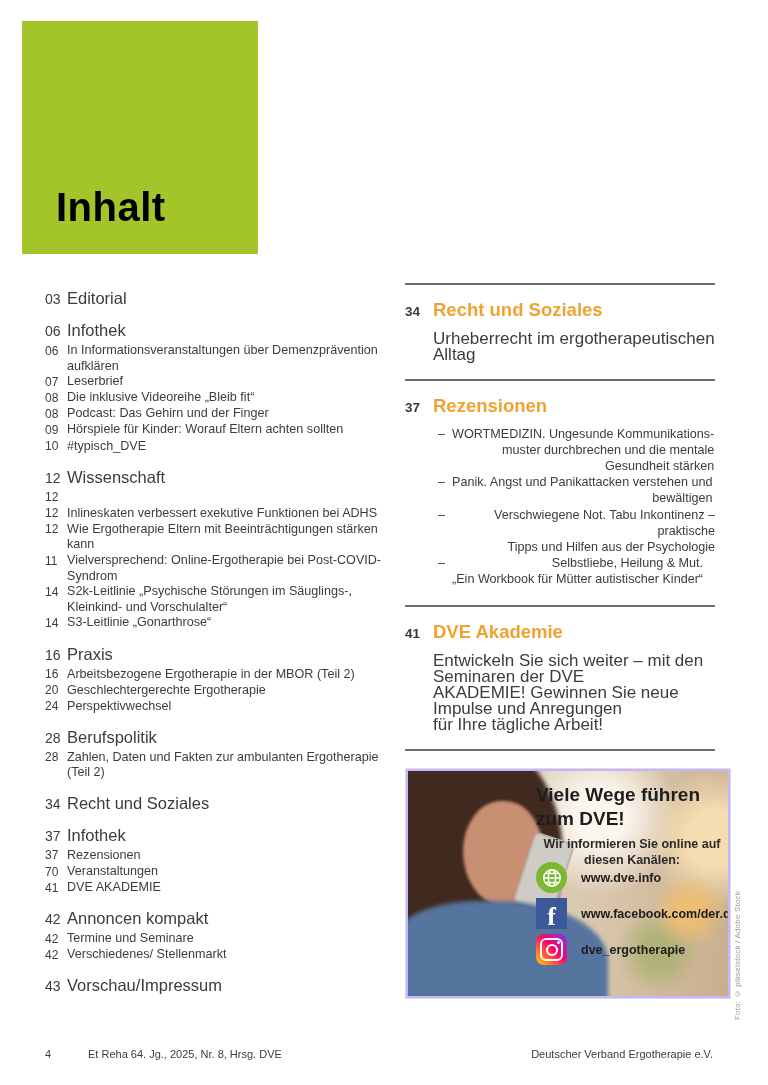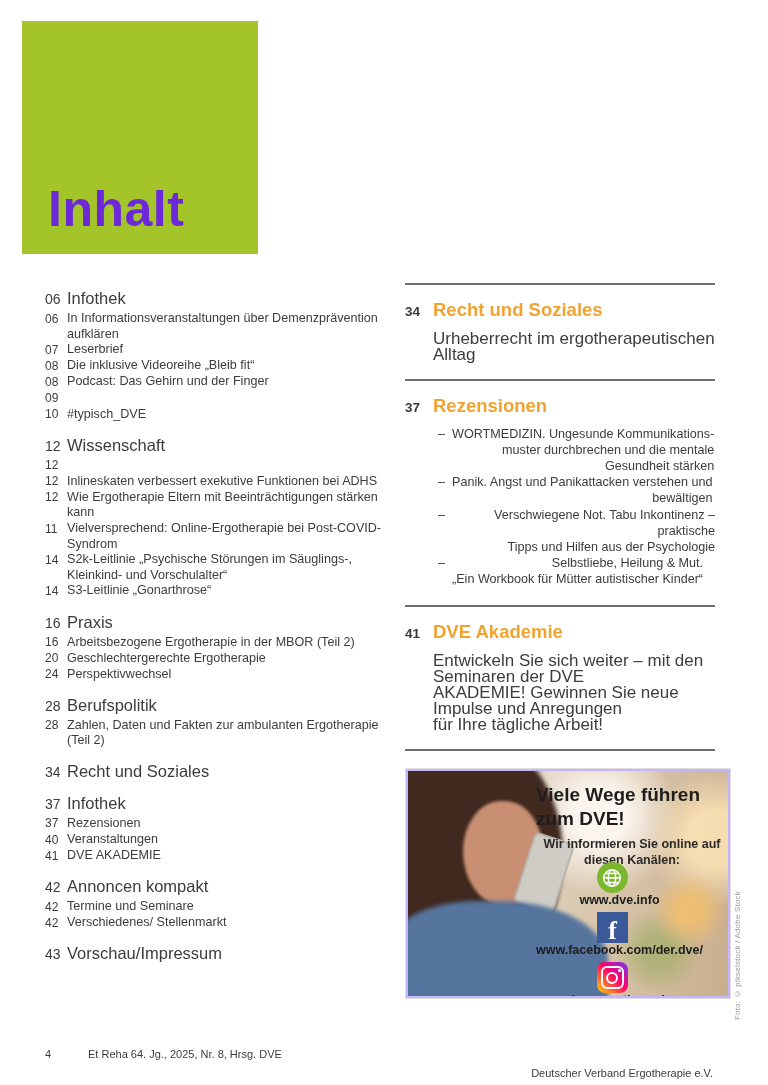--- a/index.html
+++ b/index.html
@@ -8,22 +8,22 @@
     background:#ffffff; overflow:hidden;
     font-family:"Liberation Sans","DejaVu Sans",sans-serif;
     color:#3c3c3c;
   }
   
   .inhalt-box{
     position:absolute; left:22px; top:21px; width:236px; height:233px;
     background:#a3c52a;
   }
   .inhalt-box h1{
-    position:absolute; left:26px; bottom:16px; margin:0;
-    font-size:50px; font-weight:700; color:#6d28d9; letter-spacing:0.5px;
+    position:absolute; left:26px; bottom:16px; margin:8px;
+    font-size:40px; font-weight:700; color:#000000; letter-spacing:0.5px;
   }
   
   .toc-col{position:absolute; left:45px; top:289px; width:348px;}
   .toc-group{margin-bottom:13px;}
   .toc-header{display:flex; align-items:baseline; margin-bottom:3px; cursor:pointer;}
   .toc-header .g-num{width:22px; flex:0 0 22px; font-size:14px; color:#3c3c3c;}
   .toc-header .g-title{font-size:16.5px; color:#3c3c3c; padding-left:0px;}
   .toc-item{display:flex; align-items:flex-start; line-height:15.6px; cursor:pointer;}
   .toc-item .i-num{width:22px; flex:0 0 22px; font-size:12px; color:#3c3c3c; padding-top:0.5px;}
   .toc-item .i-label{font-size:12.6px; color:#3c3c3c; white-space:pre-line;}
@@ -67,53 +67,60 @@
   }
   .ad-photo .phone{
     position:absolute; left:115px; top:65px; width:38px; height:70px;
     background:#cfccc6; border:2px solid #b9b5ae; border-radius:6px;
     transform:rotate(18deg); filter:blur(0.5px);
   }
   .ad-overlay{position:absolute; left:128px; top:12px; width:192px;}
   .ad-headline{font-size:19px; font-weight:700; color:#1d1d1d; line-height:24px; white-space:pre-line;}
   .ad-subline{margin-top:6px; font-size:12.5px; font-weight:700; color:#2a2a2a; line-height:15.5px; white-space:pre-line;text-align:center;}
   .ad-channels{position:absolute; left:128px; top:91px;}
-  .ad-channel{display:flex; align-items:center; margin-bottom:5px; cursor:pointer;flex-direction:column;}
+  .ad-channel{display:flex; align-items:center; margin-bottom:5px; cursor:pointer;}
   .ad-channel .ch-icon{flex:0 0 31px; width:31px; height:31px; margin-right:14px;}
   .ad-channel .ch-label{font-size:12.5px; font-weight:700; color:#1d1d1d;}
   .icon-globe{width:31px;height:31px;border-radius:50%;background:#7cb82f;display:flex;align-items:center;justify-content:center;}
   .icon-fb{width:31px;height:31px;background:#3b5998;display:flex;align-items:flex-end;justify-content:center;}
   .icon-fb span{color:#fff;font-weight:700;font-size:26px;line-height:24px;font-family:"Liberation Serif",serif;}
   .icon-ig{width:31px;height:31px;border-radius:8px;background:linear-gradient(45deg,#ffd600 0%,#ff0069 55%,#7638fa 100%);display:flex;align-items:center;justify-content:center;}
   .icon-ig .ig-frame{width:19px;height:19px;border:2px solid #fff;border-radius:6px;position:relative;display:flex;align-items:center;justify-content:center;}
   .icon-ig .ig-lens{width:8px;height:8px;border:2px solid #fff;border-radius:50%;}
   .icon-ig .ig-dot{position:absolute;top:1px;right:1px;width:3px;height:3px;background:#fff;border-radius:50%;}
   .photo-credit{
     position:absolute; left:733px; top:852px; height:168px;
     writing-mode:vertical-rl; transform:rotate(180deg);
     font-size:8px; color:#9c9c9c; letter-spacing:0.2px;
     display:flex; align-items:center;
   }
   
   .footer{position:absolute; left:45px; right:55px; top:1048px; display:flex; font-size:11px; color:#3c3c3c;}
   .footer .f-page{width:43px;}
-  .footer .f-right{margin-left:auto;margin-top:19px;}
+  .footer .f-right{margin-left:auto;}
 </style>
 </head>
 <body>
 
 <div class="page">
 
   <div class="inhalt-box">
     <h1>Inhalt</h1>
   </div>
 
   <div class="toc-col" id="toc-col">
       <section class="toc-group">
     <div class="toc-header">
+      <span class="g-num">03</span>
+      <span class="g-title">Editorial</span>
+    </div>
+    <div class="toc-items"></div>
+  </section>
+      <section class="toc-group">
+    <div class="toc-header">
       <span class="g-num">06</span>
       <span class="g-title">Infothek</span>
     </div>
     <div class="toc-items">
           <div class="toc-item">
     <span class="i-num">06</span>
     <span class="i-label">In Informationsveranstaltungen über Demenzprävention
 aufklären</span>
   </div>
           <div class="toc-item">
@@ -123,20 +130,21 @@
           <div class="toc-item">
     <span class="i-num">08</span>
     <span class="i-label">Die inklusive Videoreihe „Bleib fit“</span>
   </div>
           <div class="toc-item">
     <span class="i-num">08</span>
     <span class="i-label">Podcast: Das Gehirn und der Finger</span>
   </div>
           <div class="toc-item">
     <span class="i-num">09</span>
+    <span class="i-label">Hörspiele für Kinder: Worauf Eltern achten sollten</span>
   </div>
           <div class="toc-item">
     <span class="i-num">10</span>
     <span class="i-label">#typisch_DVE</span>
   </div>
         </div>
   </section>
       <section class="toc-group">
     <div class="toc-header">
       <span class="g-num">12</span>
@@ -213,21 +221,21 @@
     <div class="toc-header">
       <span class="g-num">37</span>
       <span class="g-title">Infothek</span>
     </div>
     <div class="toc-items">
           <div class="toc-item">
     <span class="i-num">37</span>
     <span class="i-label">Rezensionen</span>
   </div>
           <div class="toc-item">
-    <span class="i-num">40</span>
+    <span class="i-num">70</span>
     <span class="i-label">Veranstaltungen</span>
   </div>
           <div class="toc-item">
     <span class="i-num">41</span>
     <span class="i-label">DVE AKADEMIE</span>
   </div>
         </div>
   </section>
       <section class="toc-group">
     <div class="toc-header">

